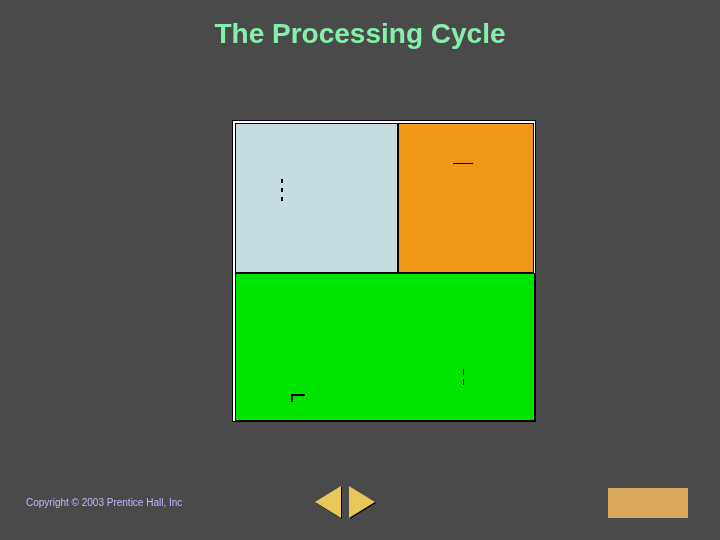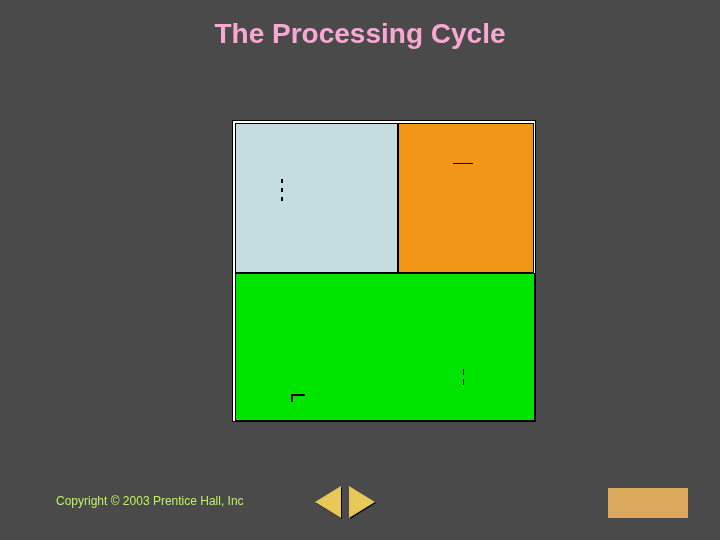--- a/index.html
+++ b/index.html
@@ -9,21 +9,21 @@
       background: #4a4a4a;
       font-family: Arial, sans-serif;
       position: relative;
       overflow: hidden;
     }
     .title {
       text-align: center;
       padding-top: 18px;
       font-size: 28px;
       font-weight: bold;
-      color: #f9a8d4;
+      color: #86efac;
     }
     .diagram-container {
       position: absolute;
       left: 232px;
       top: 120px;
       width: 304px;
       height: 302px;
       background: #fff;
       border: 1px solid #000;
     }
@@ -106,24 +106,24 @@
       position: absolute;
       left: 58px;
       top: 273px;
       width: 14px;
       height: 8px;
       border-top: 2px solid #000;
       border-left: 2px solid #000;
     }
     .copyright {
       position: absolute;
-      left: 56px;
+      left: 26px;
       bottom: 32px;
-      font-size: 12px;
-      color: #bef264;
+      font-size: 10px;
+      color: #c4b5fd;
     }
     .nav-container {
       position: absolute;
       left: 315px;
       bottom: 22px;
       display: flex;
       gap: 8px;
       align-items: center;
     }
     .nav-btn {

